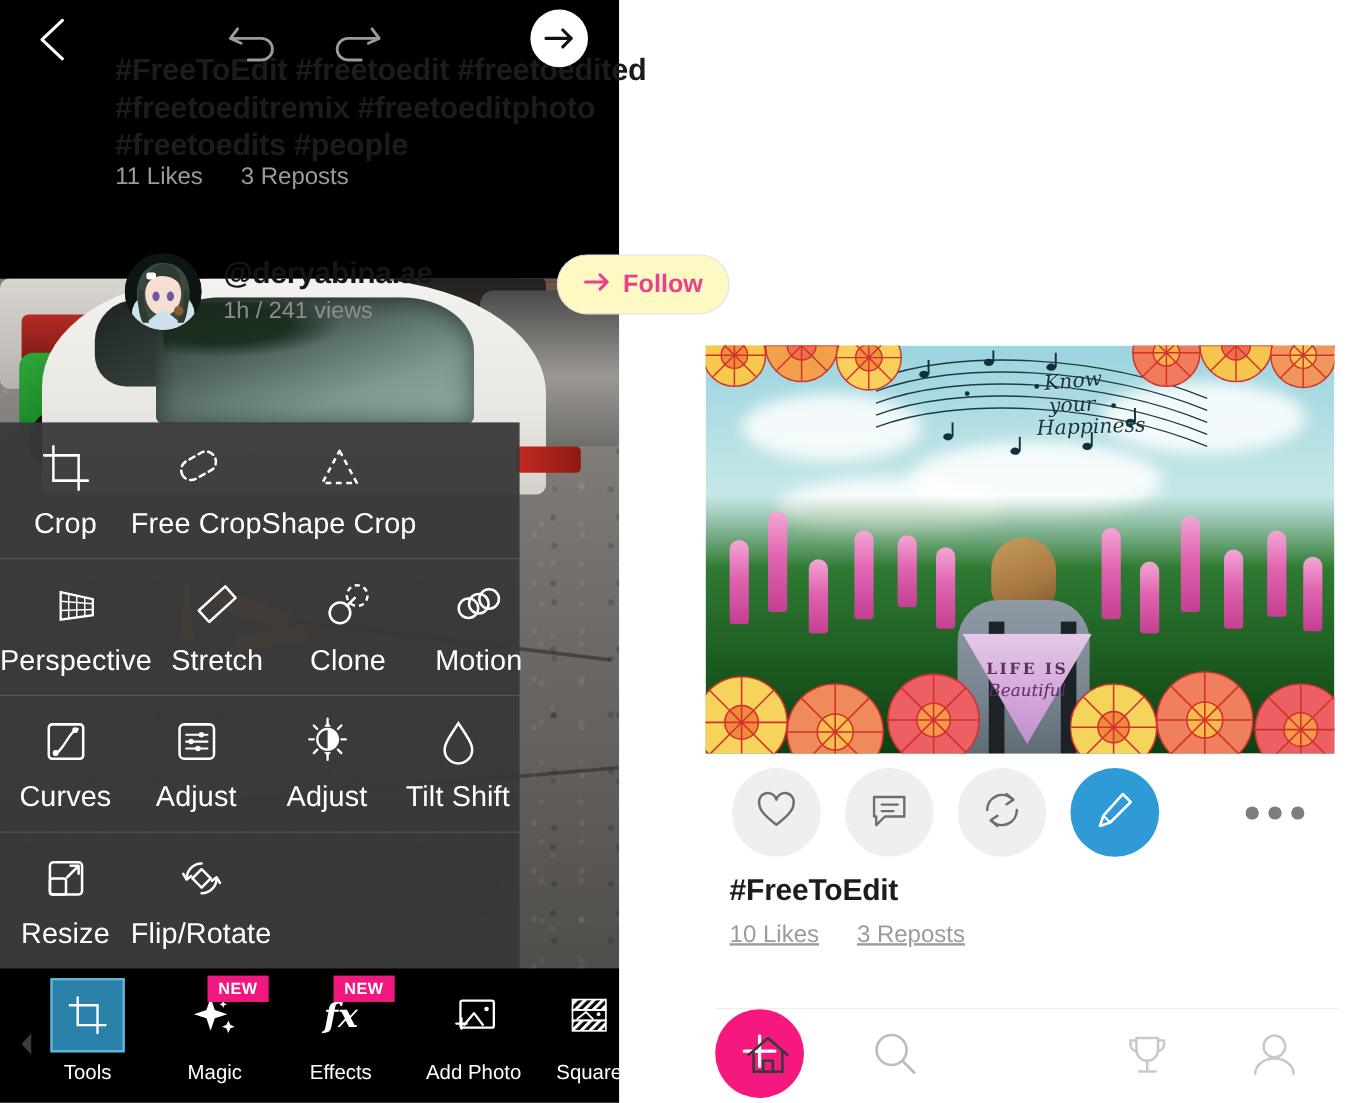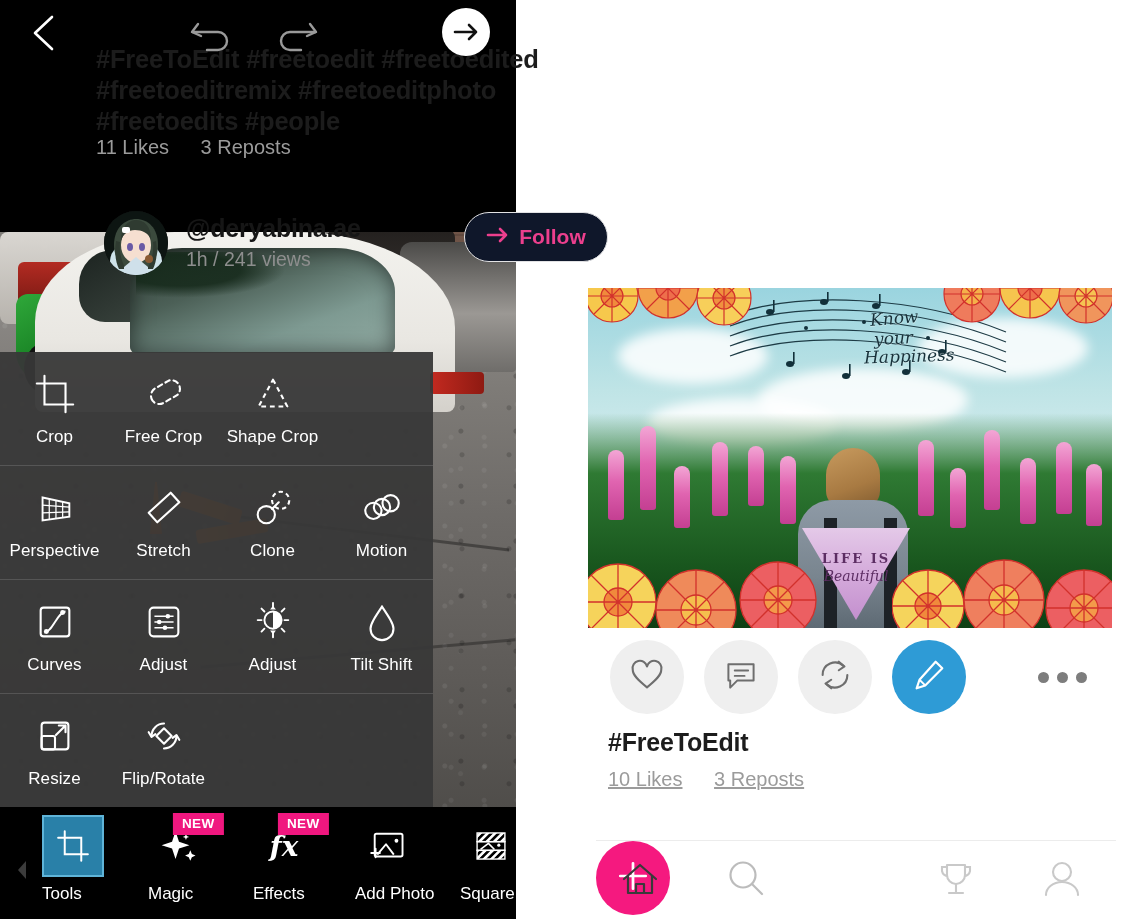--- a/index.html
+++ b/index.html
@@ -84,28 +84,28 @@
 
   
   #tools-panel { position:absolute; left:0; top:352px; width:433px; height:455px;
                  background:rgba(56,56,56,.95); z-index:20; }
   .tool-row { display:flex; height:114px; border-bottom:1px solid rgba(255,255,255,.14); }
   .tool-row:last-child { border-bottom:none; }
   .tool-cell { flex:0 0 109px; display:flex; flex-direction:column;
                align-items:center; justify-content:center; cursor:pointer; gap:10px; }
   .tool-cell.empty { cursor:default; }
   .tool-ico { width:46px; height:46px; display:flex; align-items:center; justify-content:center; }
-  .tool-label { color:#fff; font-size:17px; letter-spacing:.1px; white-space:nowrap; }
+  .tool-label { color:#fff; font-size:24px; letter-spacing:.1px; white-space:nowrap; }
 
   
   #editor-bottombar { position:absolute; left:0; bottom:0; width:516px; height:112px;
                       background:#000; z-index:25; }
   #bottom-left-arrow { position:absolute; left:14px; top:52px; width:16px; height:22px; }
   .bnav { position:absolute; top:8px; display:flex; flex-direction:column;
-          gap:7px; cursor:pointer; }
+          align-items:center; gap:7px; cursor:pointer; }
   .bnav-ico { width:62px; height:62px; display:flex; align-items:center; justify-content:center; }
   .bnav-ico.sel { background:#2980a8; border:2px solid #5fb4d8; }
   .bnav-label { color:#fff; font-size:17px; white-space:nowrap; }
   .newbadge { position:absolute; top:-2px; left:50%; transform:translateX(-12%);
               background:#f0177f; color:#fff; font-size:13.5px; font-weight:bold;
               padding:3px 9px 4px; letter-spacing:.4px; z-index:3; }
 
   
   #right-panel { position:absolute; left:516px; top:0; width:621px; height:919px;
                  background:#fff; overflow:hidden; }
@@ -115,21 +115,21 @@
   #stats-top { position:absolute; left:96px; top:136px; font-size:20px; color:#9b9b9b; }
   #stats-top span { margin-right:26px; }
 
   #profile-row { position:absolute; left:90px; top:208px; width:512px; height:70px;text-align:center; }
   #avatar { position:absolute; left:14px; top:3px; width:64px; height:64px;
             border-radius:50%; overflow:hidden; background:#111; }
   #username { position:absolute; left:96px; top:6px; font-size:25px; font-weight:bold;
               color:#161616; letter-spacing:-.2px; }
   #meta { position:absolute; left:96px; top:40px; font-size:19.5px; color:#8e8e8e; }
   #follow-btn { position:absolute; right:-6px; top:4px; width:144px; height:50px;
-                border:1.5px solid #e2e2e4; border-radius:26px; background:#0f172a;
+                border:1.5px solid #e2e2e4; border-radius:26px; background:#fef9c3;
                 display:flex; align-items:center; justify-content:center; gap:9px;
                 cursor:pointer; }
   #follow-label { color:#ec3f8d; font-size:21px; font-weight:bold; }
 
   
   #feed-photo { position:absolute; left:588px; top:288px; width:524px; height:340px;
                 overflow:hidden; }
   .sky { position:absolute; inset:0;
          background:linear-gradient(180deg,#9ad4df 0%,#bfe4e6 30%,#d8eef0 55%,#cfe8df 100%); }
   .cloud { position:absolute; background:rgba(255,255,255,.85); border-radius:50%; filter:blur(6px); }

